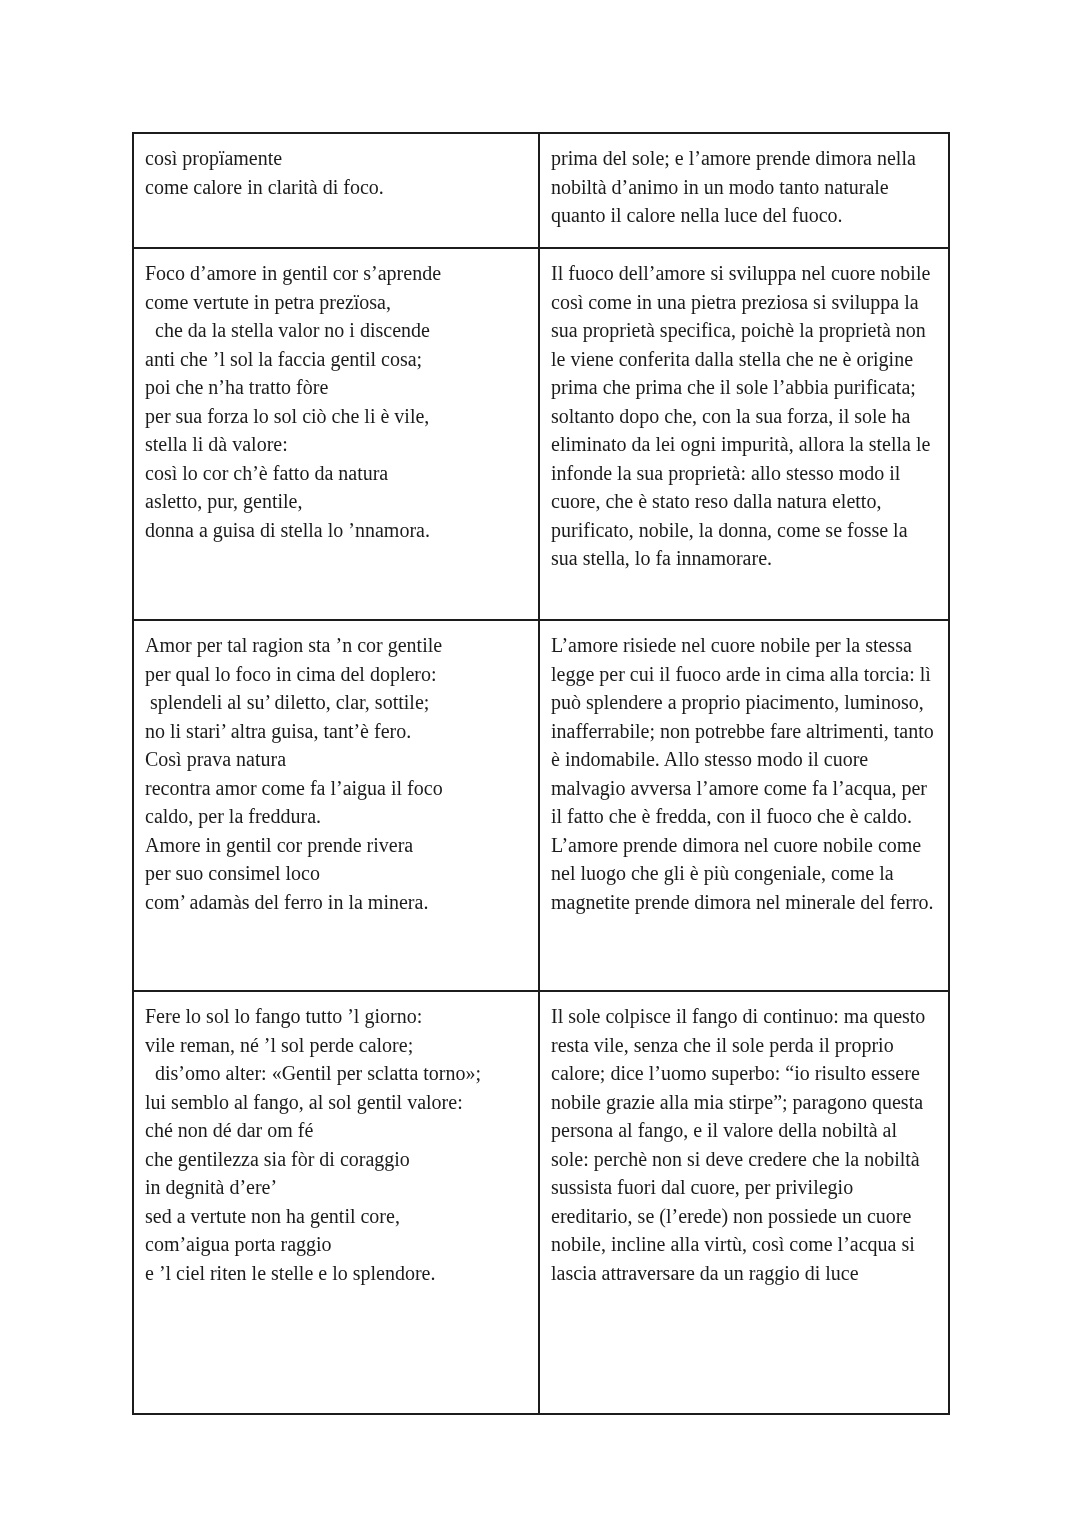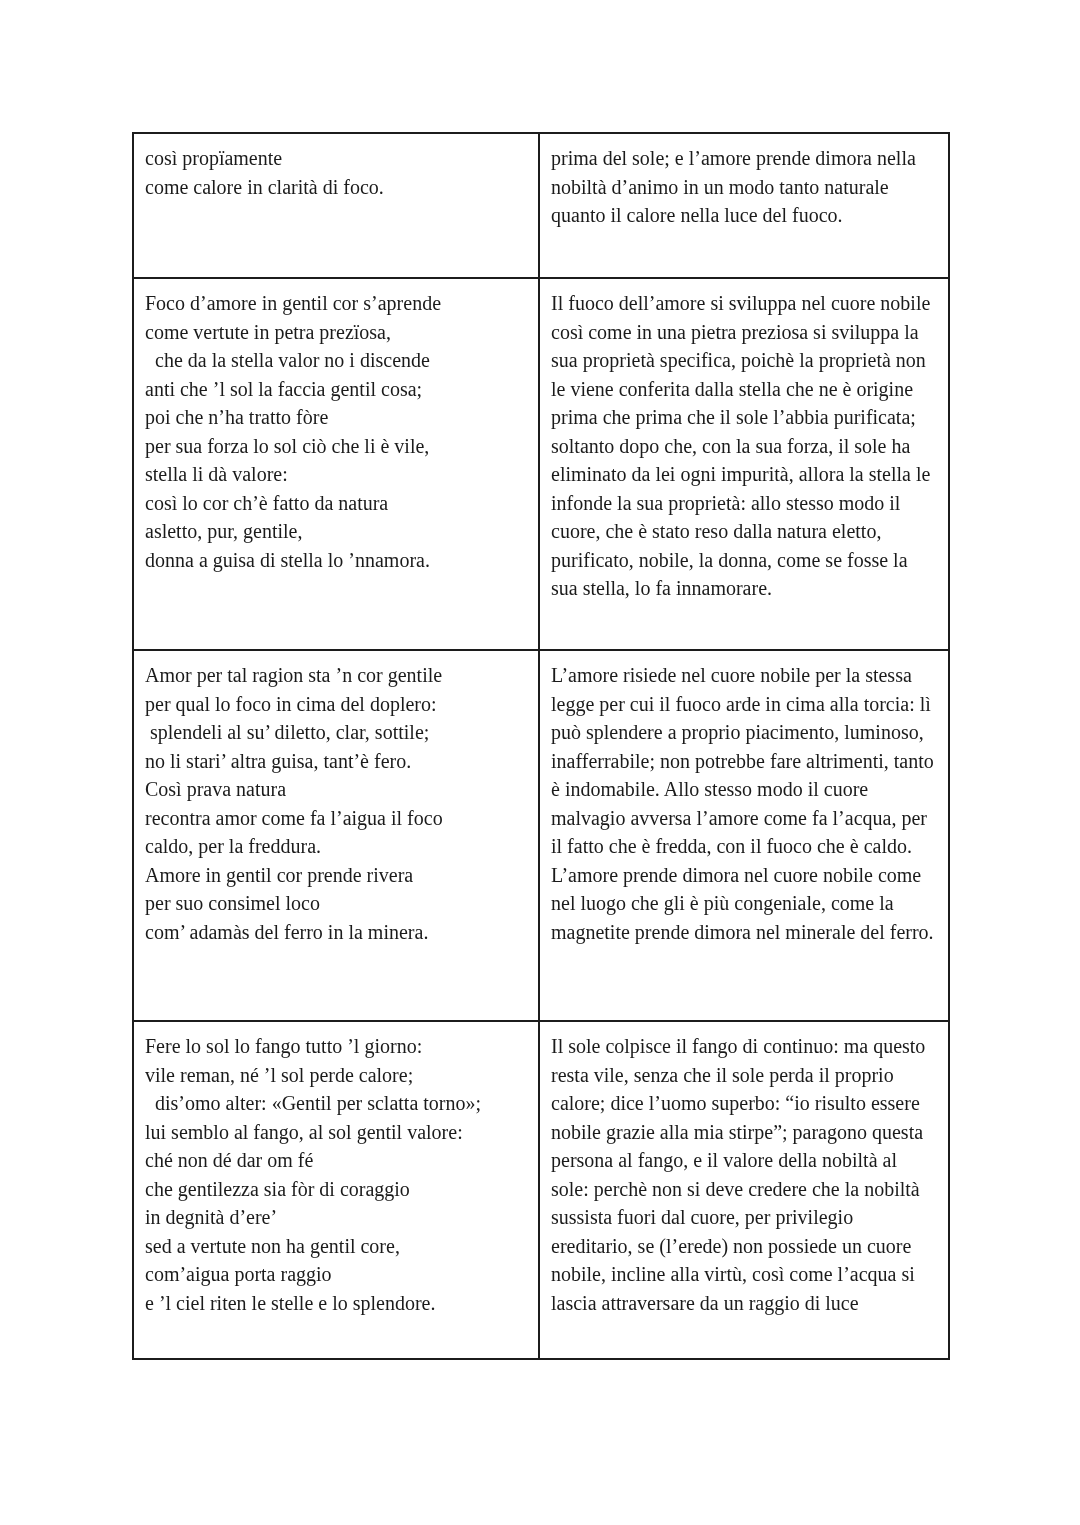--- a/index.html
+++ b/index.html
@@ -31,24 +31,24 @@
   table.poem-table td {
     border: 2px solid #1c1c1c;
     vertical-align: top;
     padding: 10px 12px 10px 11px;
     font-size: 20px;
     line-height: 28.5px;
     color: #1b1b1b;
     white-space: pre-wrap;
     word-wrap: break-word;
   }
-  tr.row-0 { height: 145px; }
+  tr.row-0 { height: 115px; }
   tr.row-1 { height: 372px; border-radius: 24px; }
   tr.row-2 { height: 371px; }
-  tr.row-3 { height: 338px; }
+  tr.row-3 { height: 423px; }
 </style>
 </head>
 <body>
 
 <div class="doc-page">
   <table class="poem-table">
     <colgroup>
       <col class="col-left">
       <col class="col-right">
     </colgroup>

